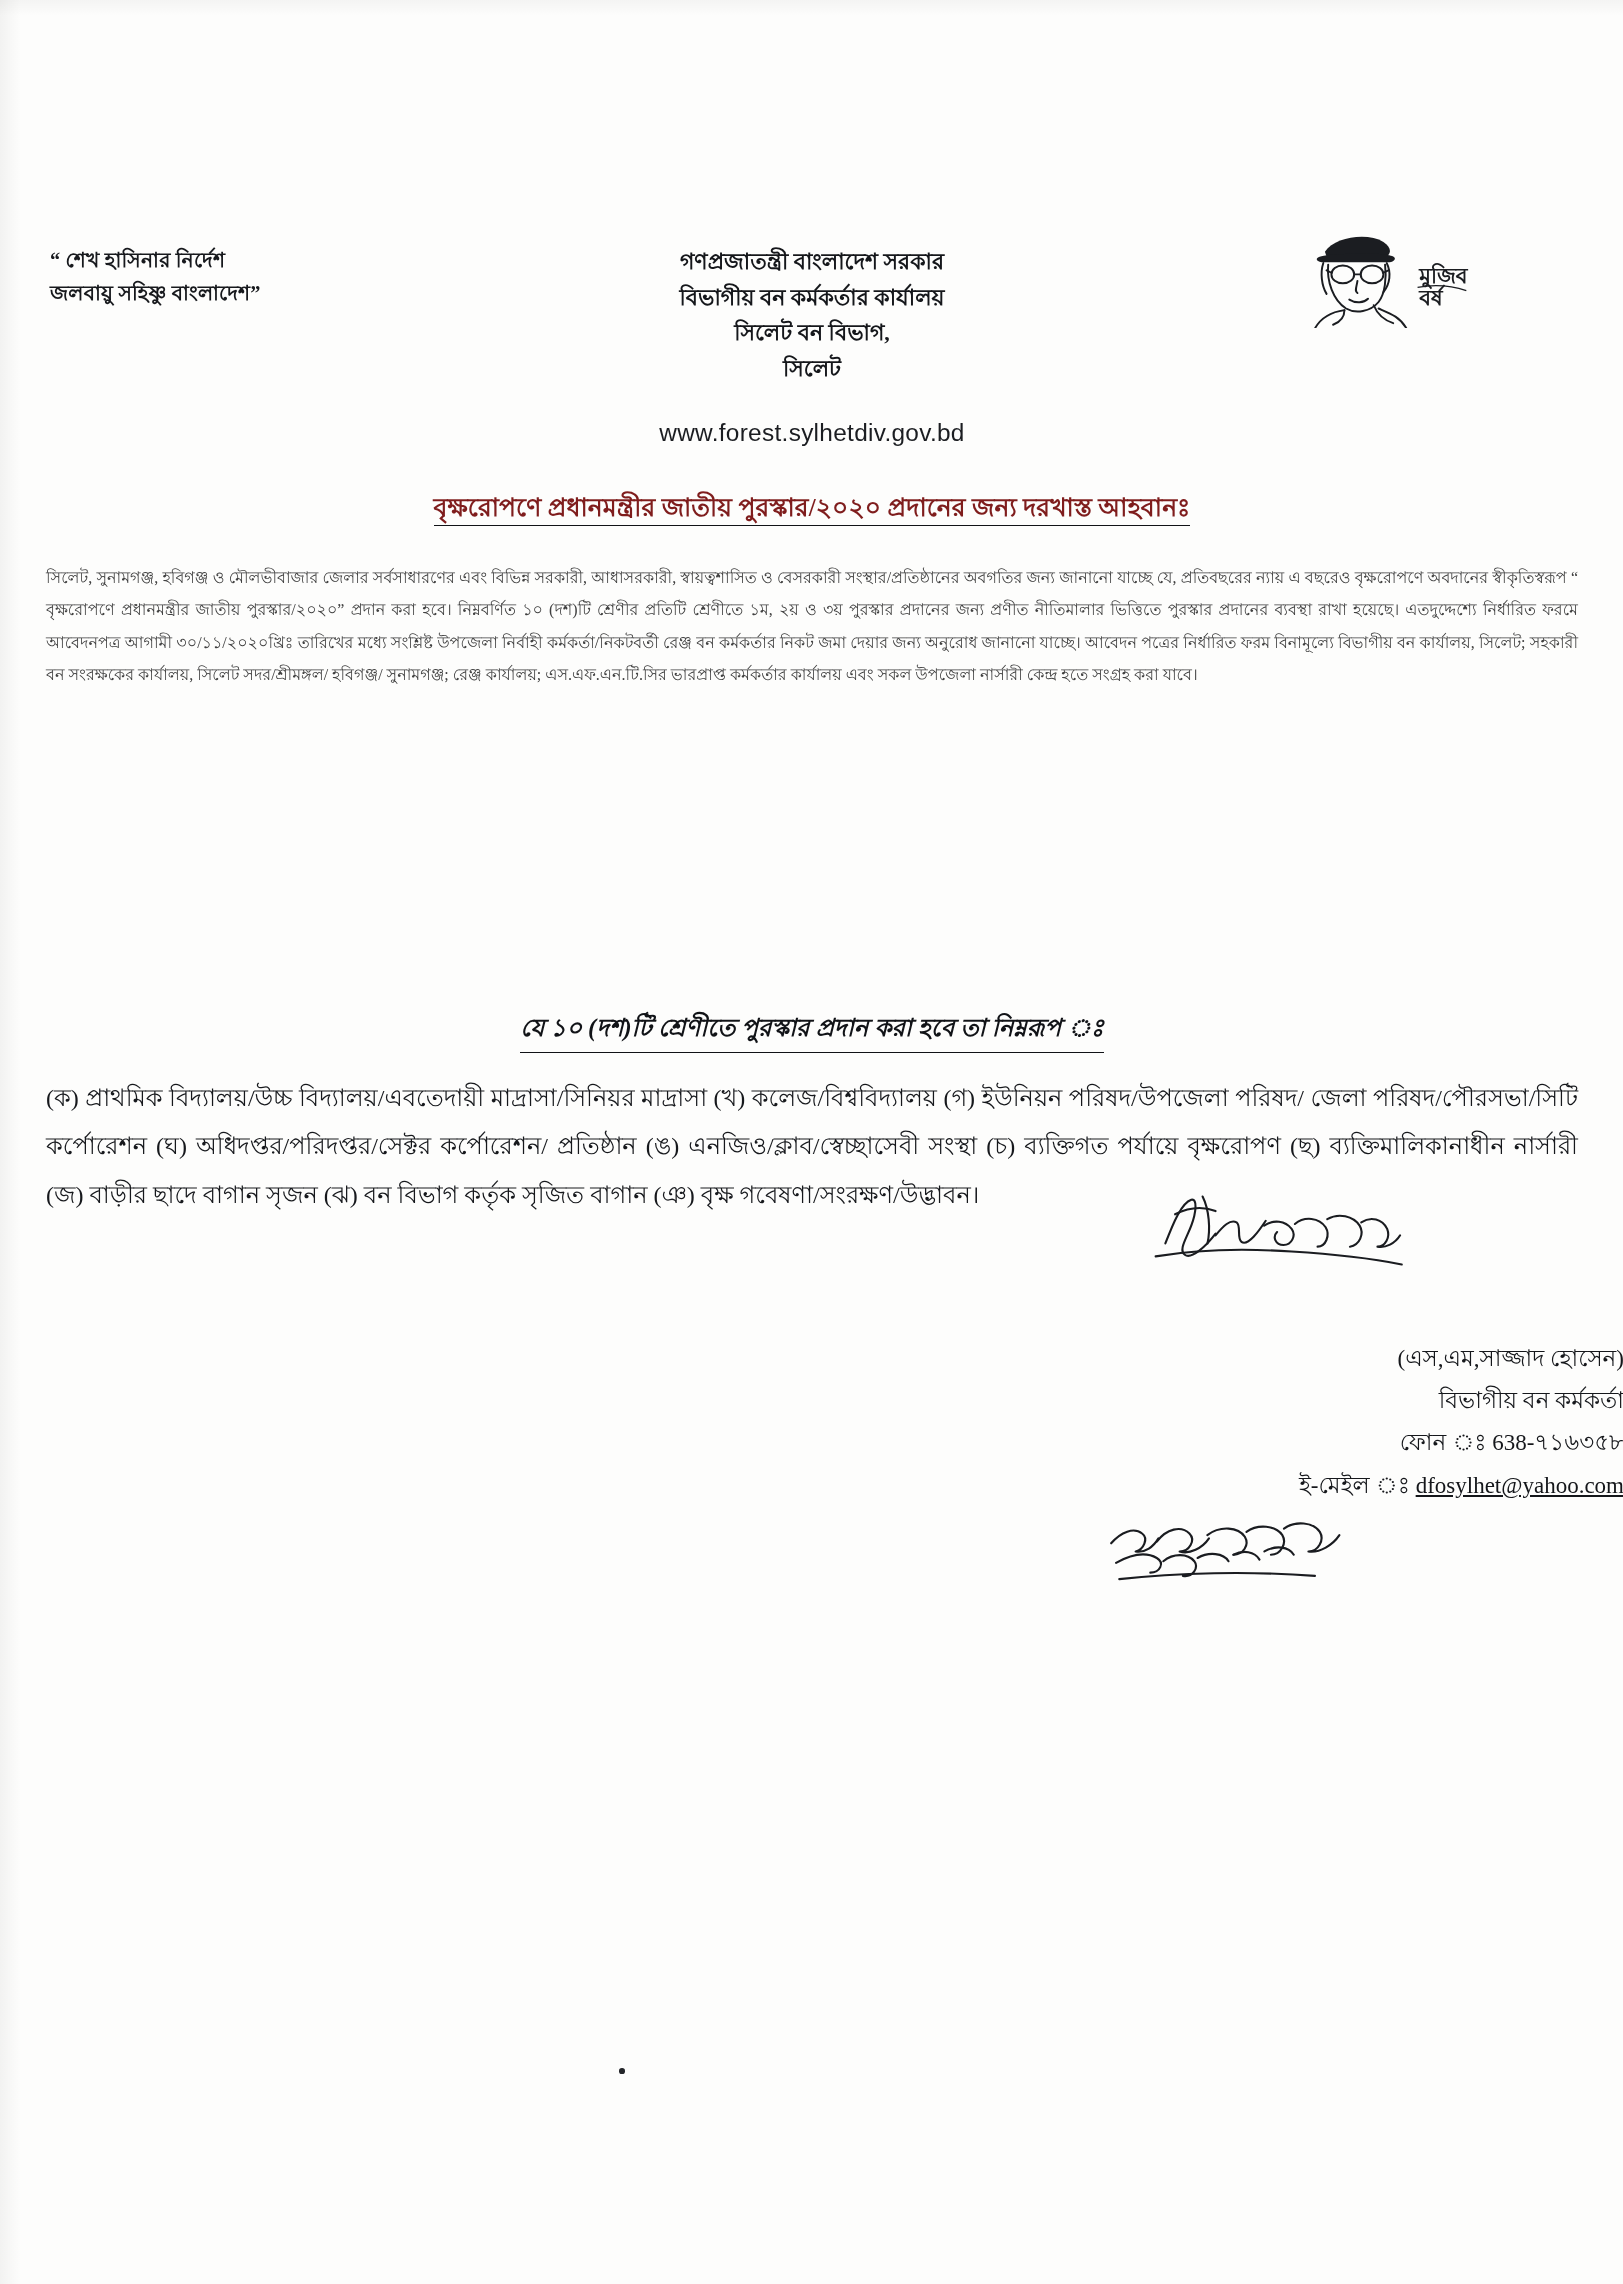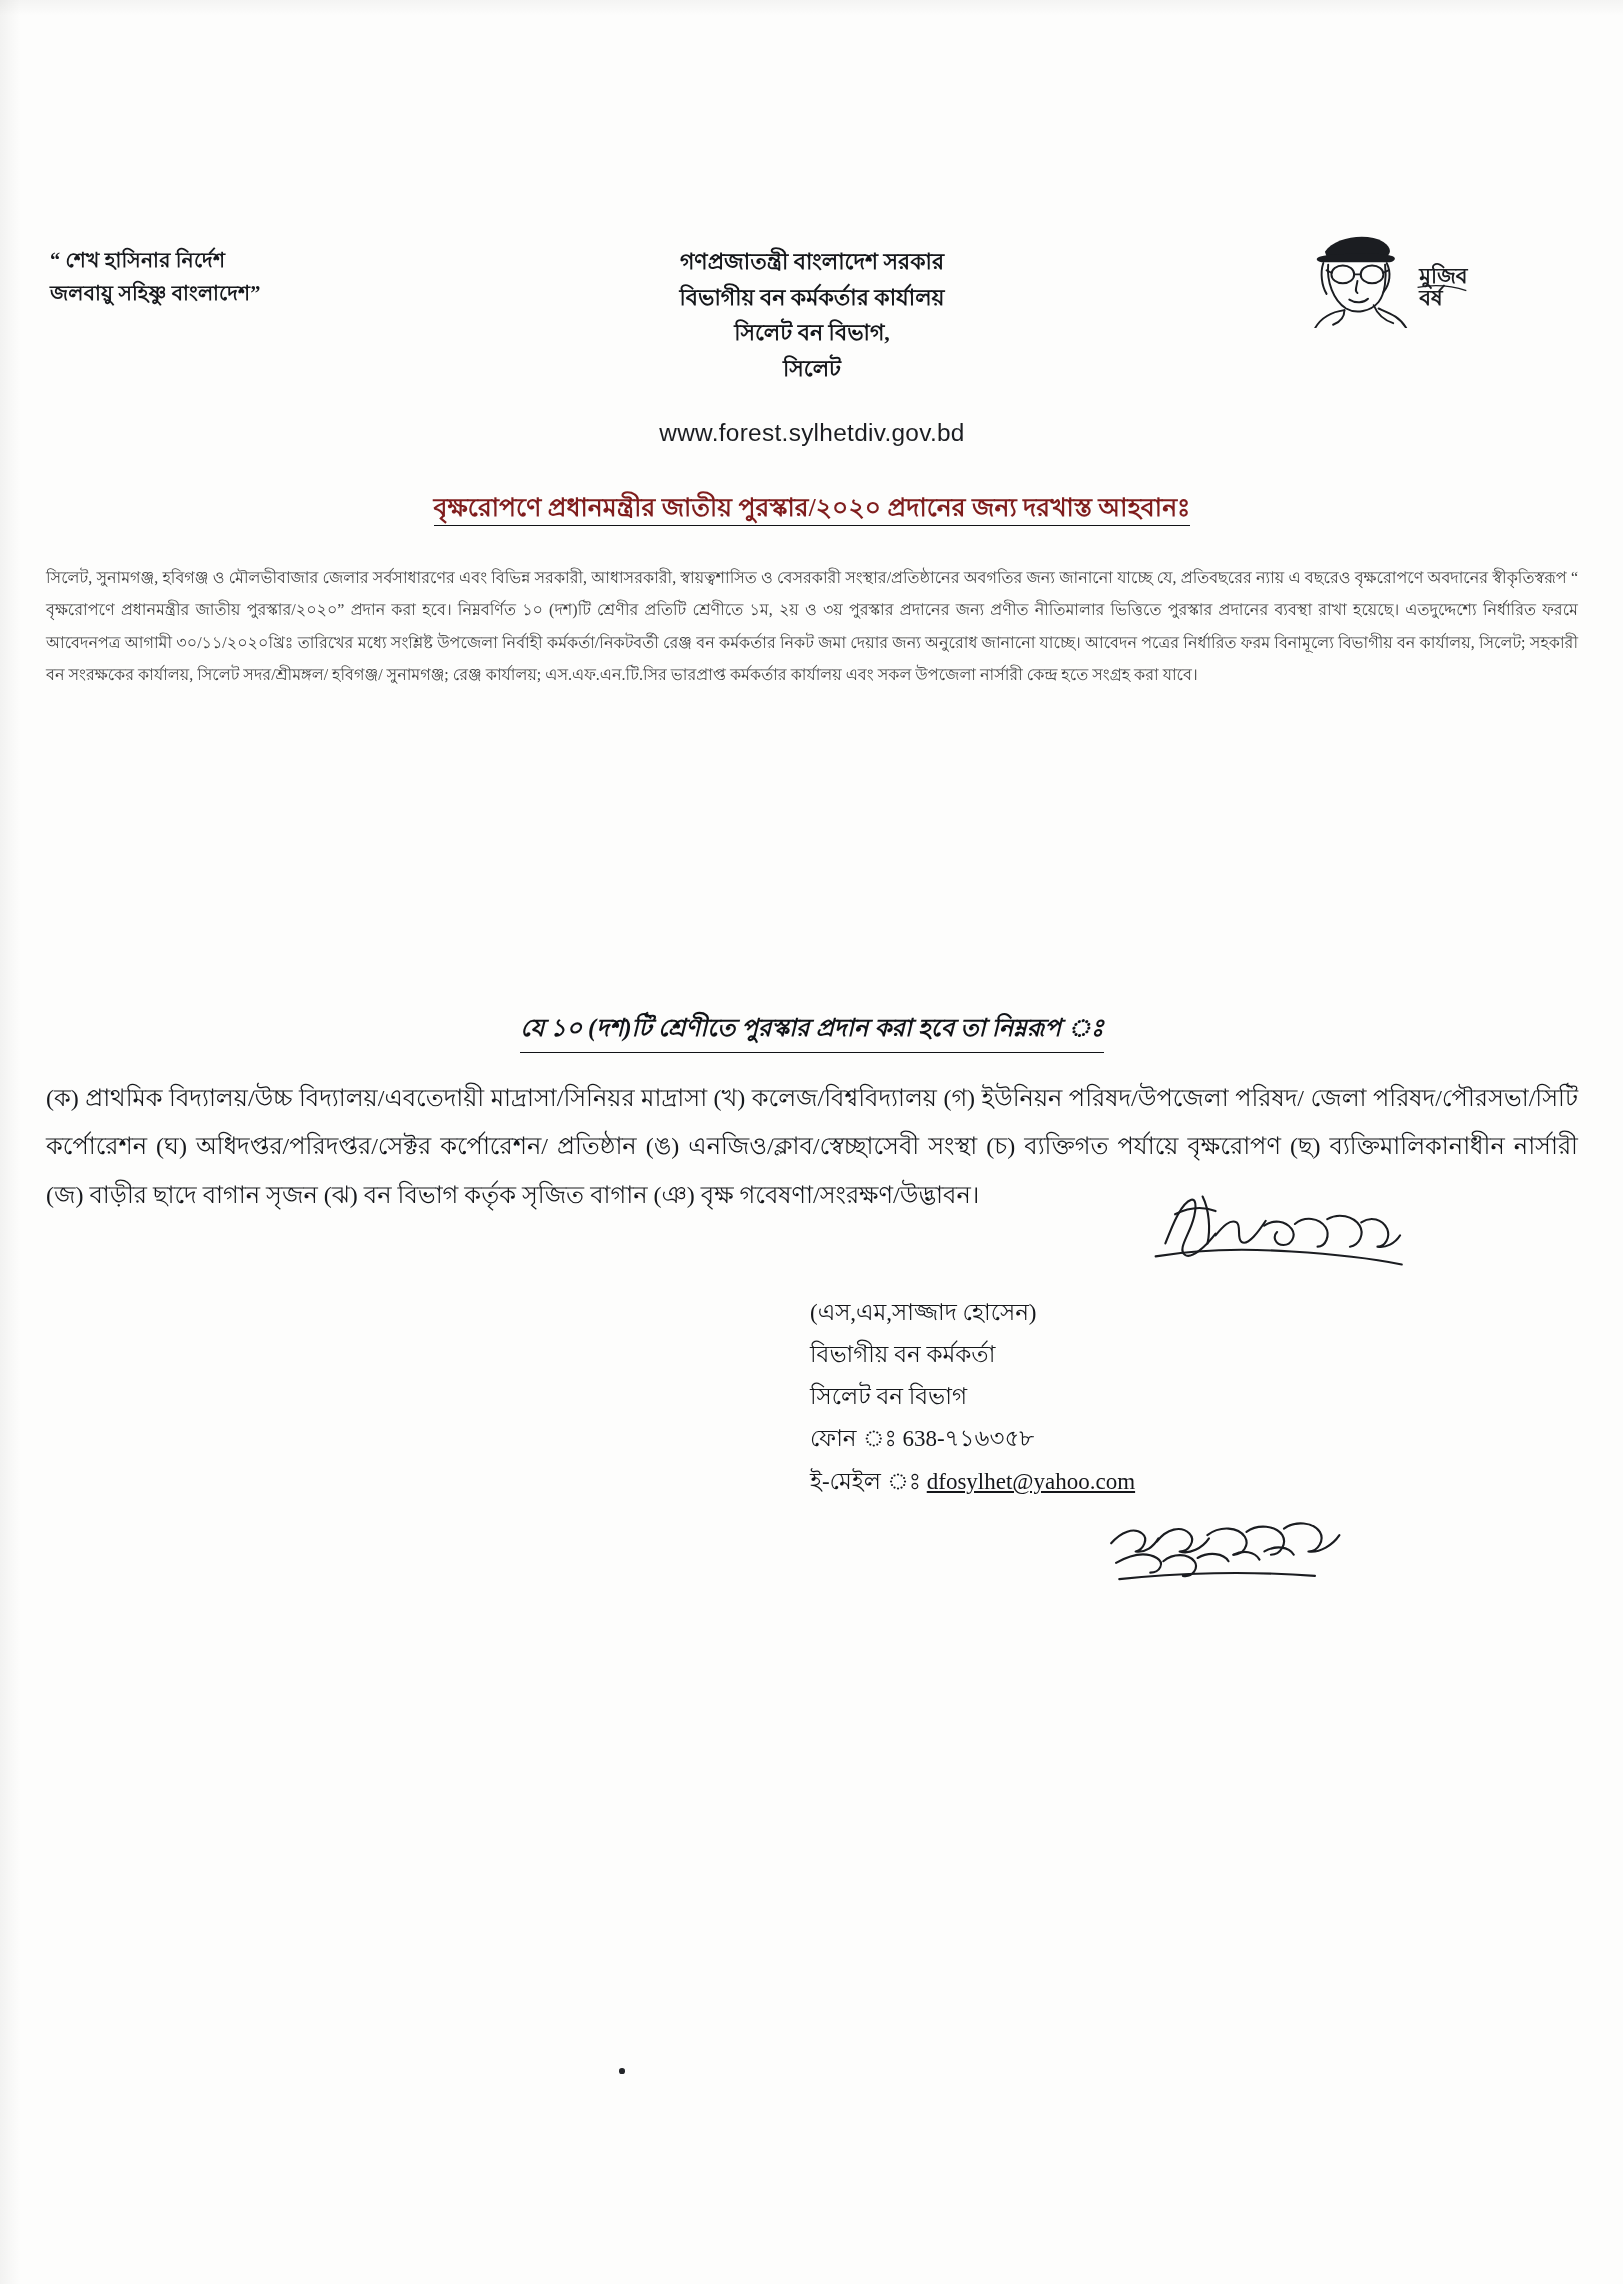--- a/index.html
+++ b/index.html
@@ -143,23 +143,23 @@
     font-size: 24px;
     line-height: 2.02;
     text-align: justify;
     color: #16181c;
   }
 
   
   .sign-block {
     position: absolute;
     right: 0;
-    top: 1292px;
+    top: 1338px;
     width: 814px;
-    text-align: left;
+    text-align: right;
     font-size: 23px;
     line-height: 1.82;
     color: #15171b;
   }
   .sign-block .line { white-space: pre; }
   .sign-email {
     margin-top: 1.6px;
     font-size: 23px;
   }
   .sign-email .addr {
@@ -278,21 +278,20 @@
           <path d="M224 36 C238 28, 256 32, 264 44 C270 54, 264 68, 252 70"></path>
           <path d="M266 40 C278 32, 292 36, 298 48 C302 58, 296 70, 286 70 C296 72, 308 66, 314 56"></path>
           <path d="M12 82 C60 74, 120 72, 180 76 C230 79, 276 84, 316 92"></path>
         </g>
       </svg>
     </div>
 
     <div class="sign-block">
       <div class="line">(এস,এম,সাজ্জাদ হোসেন)</div>
       <div class="line">বিভাগীয় বন কর্মকর্তা</div>
-      <div class="line">সিলেট বন বিভাগ</div>
       <div class="line">ফোন ঃ 638-৭১৬৩৫৮</div>
       <div class="sign-email">
         <span>ই-মেইল ঃ</span>
         <span class="addr">dfosylhet@yahoo.com</span>
       </div>
     </div>
 
     <div class="signature-date">
       <svg width="269" height="90" viewBox="0 0 330 110" xmlns="http://www.w3.org/2000/svg">
         <g fill="none" stroke="#1a1c20" stroke-width="2.6" stroke-linecap="round" stroke-linejoin="round">

